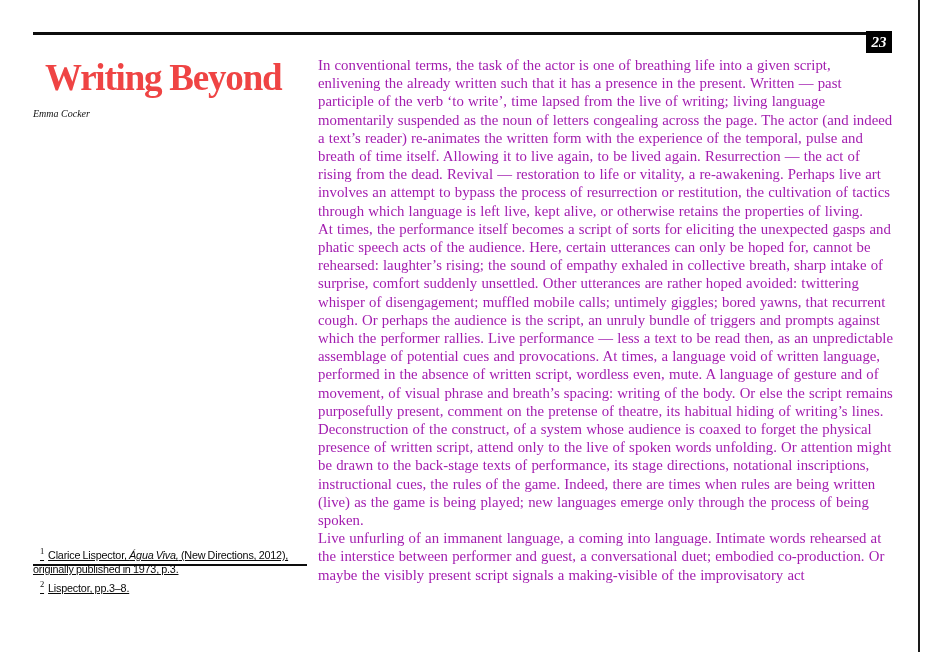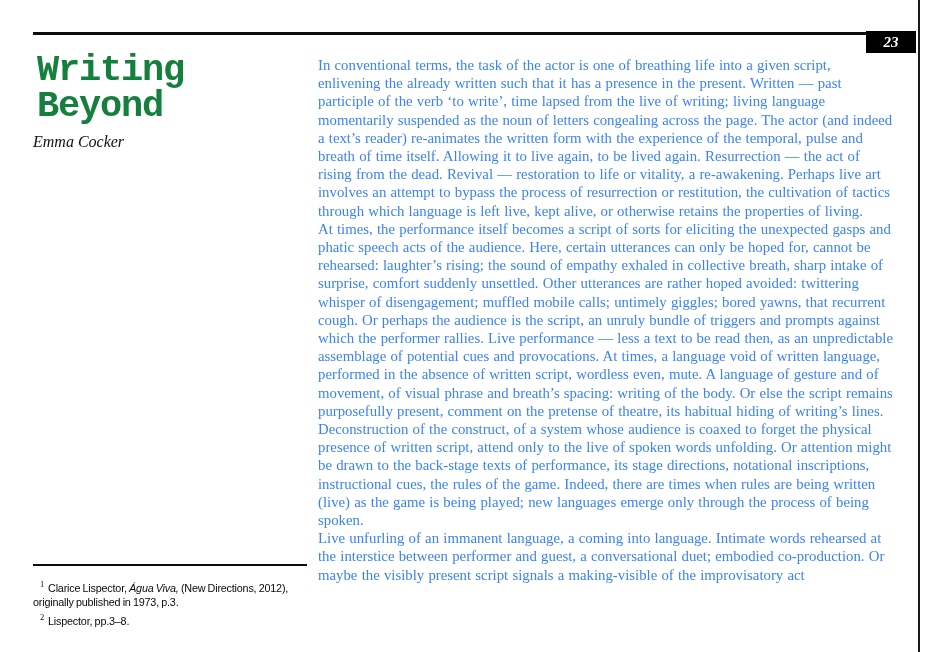--- a/index.html
+++ b/index.html
@@ -15,65 +15,66 @@
 
   .edge-line {
     position:absolute; top:0; right:5px; width:2px; height:652px;
     background:#1a1a1a;
   }
   .top-rule {
     position:absolute; left:33px; top:32px; width:834px; height:3px;
     background:#0d0d0d;
   }
   .page-number {
-    position:absolute; left:866px; top:31px; width:50px; height:22px;
+    position:absolute; left:866px; top:31px; width:26px; height:22px;
     background:#000000; color:#ffffff;
     font-family:"Liberation Serif", serif;
     font-style:italic; font-weight:bold;
     font-size:15px; line-height:22px; text-align:center;
   }
 
   .left-col { position:absolute; left:33px; top:48px; width:278px; }
   .title {
-    margin:4px;
-    font-family:Liberation Mono, monospace;
+    margin:12px;
+    font-family:Liberation Serif, serif;
     font-weight:700;
     font-size:37px;
     line-height:36px;
     letter-spacing:-1.2px;
-    color:#15803d;
+    color:#ef4444;
   }
   .title-line { display:block; }
   .author {
     margin:9px 0 0 0;
     font-style:italic;
-    font-size:16px;
+    font-size:10px;
     color:#101010;
   }
 
   .main-col {
     position:absolute; left:318px; top:56px; width:576px;
     font-size:14.8px; line-height:18.2px;
     word-spacing:0.5px;
-    color:#3b82f6;
+    color:#a21caf;
     text-align:left;
   }
   .para { margin:0; }
   .para-spaced { }
 
   .fn-rule {
     position:absolute; left:33px; top:564px; width:274px; height:2px;
     background:#0d0d0d;
   }
   .footnotes {
-    position:absolute; left:33px; top:581px; width:278px;
+    position:absolute; left:33px; top:548px; width:278px;
     font-family:"Liberation Sans", sans-serif;
     font-size:10.8px; line-height:14px;
     letter-spacing:-0.2px; word-spacing:-0.5px;
     color:#090909;
+    text-decoration:underline;
   }
   .footnote { margin:0 0 5px 0; text-indent:7px; }
   .footnote sup {
     font-family:"Liberation Serif", serif;
     font-size:8.5px; line-height:0;
     margin-right:4px;
   }
   .footnote em { font-style:italic; }
 </style>
 </head>

